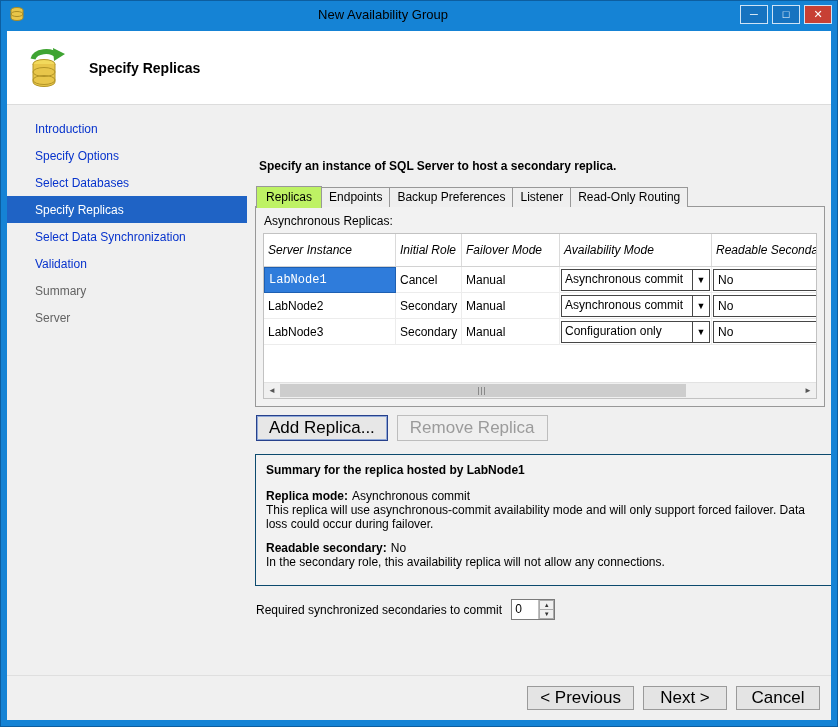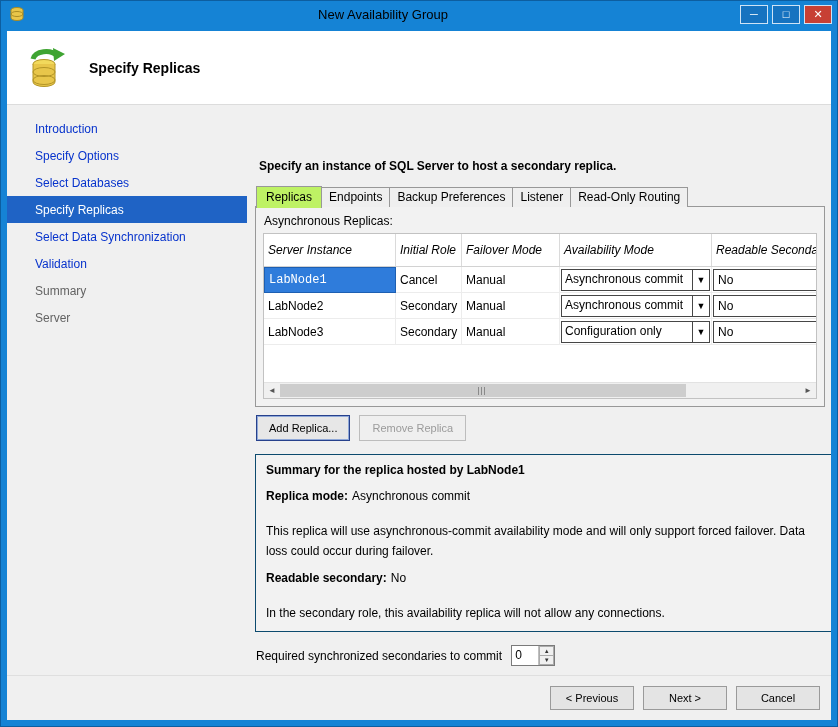--- a/index.html
+++ b/index.html
@@ -78,32 +78,32 @@
             color:#555; background:#f0f0f0; cursor:pointer; }
   .sb-track { flex:1; position:relative; }
   .sb-thumb { position:absolute; left:0; top:1px; bottom:1px; width:78%; background:#cdcdcd; cursor:grab;
               display:flex; align-items:center; justify-content:center; }
   .sb-grip { width:9px; height:8px;
              background:repeating-linear-gradient(90deg,#8a8a8a 0 1px,transparent 1px 3px); }
 
   
   .btnrow { display:flex; gap:9px; margin:8px 0 0 1px; }
   .btn { min-width:84px; height:26px; padding:0 12px; background:#e4e4e4;
-         border:1px solid #9a9a9a; font-family:inherit; font-size:11px; cursor:pointer; }
+         border:1px solid #9a9a9a; font-family:inherit; font-size:17px; cursor:pointer; }
   .btn.focused { border:1px solid #27418c; box-shadow:inset 0 0 0 1px #8fa8d8; background:#e7e7e7; }
   .btn.disabled { color:#9b9b9b; background:#efefef; border-color:#bdbdbd; cursor:default; }
 
   
   .summary { width:630px; margin-top:13px; border:1px solid #0c4a6e; background:#f2f2f2;
              padding:8px 10px; min-height:132px; }
   .sum-title { font-weight:bold; margin-bottom:12px; }
   .sum-line { margin-top:10px; }
   .sum-label { font-weight:bold; }
   .sum-val { margin-left:4px; }
-  .sum-desc { margin-top:18px; line-height:20px; max-width:548px; }
+  .sum-desc { margin-top:0; line-height:14px; max-width:548px; }
 
   
   .spinrow { display:flex; align-items:center; margin:13px 0 0 1px; }
   .spin { width:44px; height:21px; border:1px solid #7a7a7a; background:#fff; display:flex; margin-left:9px; }
   .spin-val { flex:1; padding:2px 3px; }
   .spin-btns { width:16px; display:flex; flex-direction:column; border-left:1px solid #bfbfbf; }
   .spin-btn { flex:1; display:flex; align-items:center; justify-content:center; font-size:6px;
               background:#f0f0f0; border:1px solid #ababab; cursor:pointer; color:#333; line-height:1; }
   .spin-btn + .spin-btn { border-top:none; }
 

